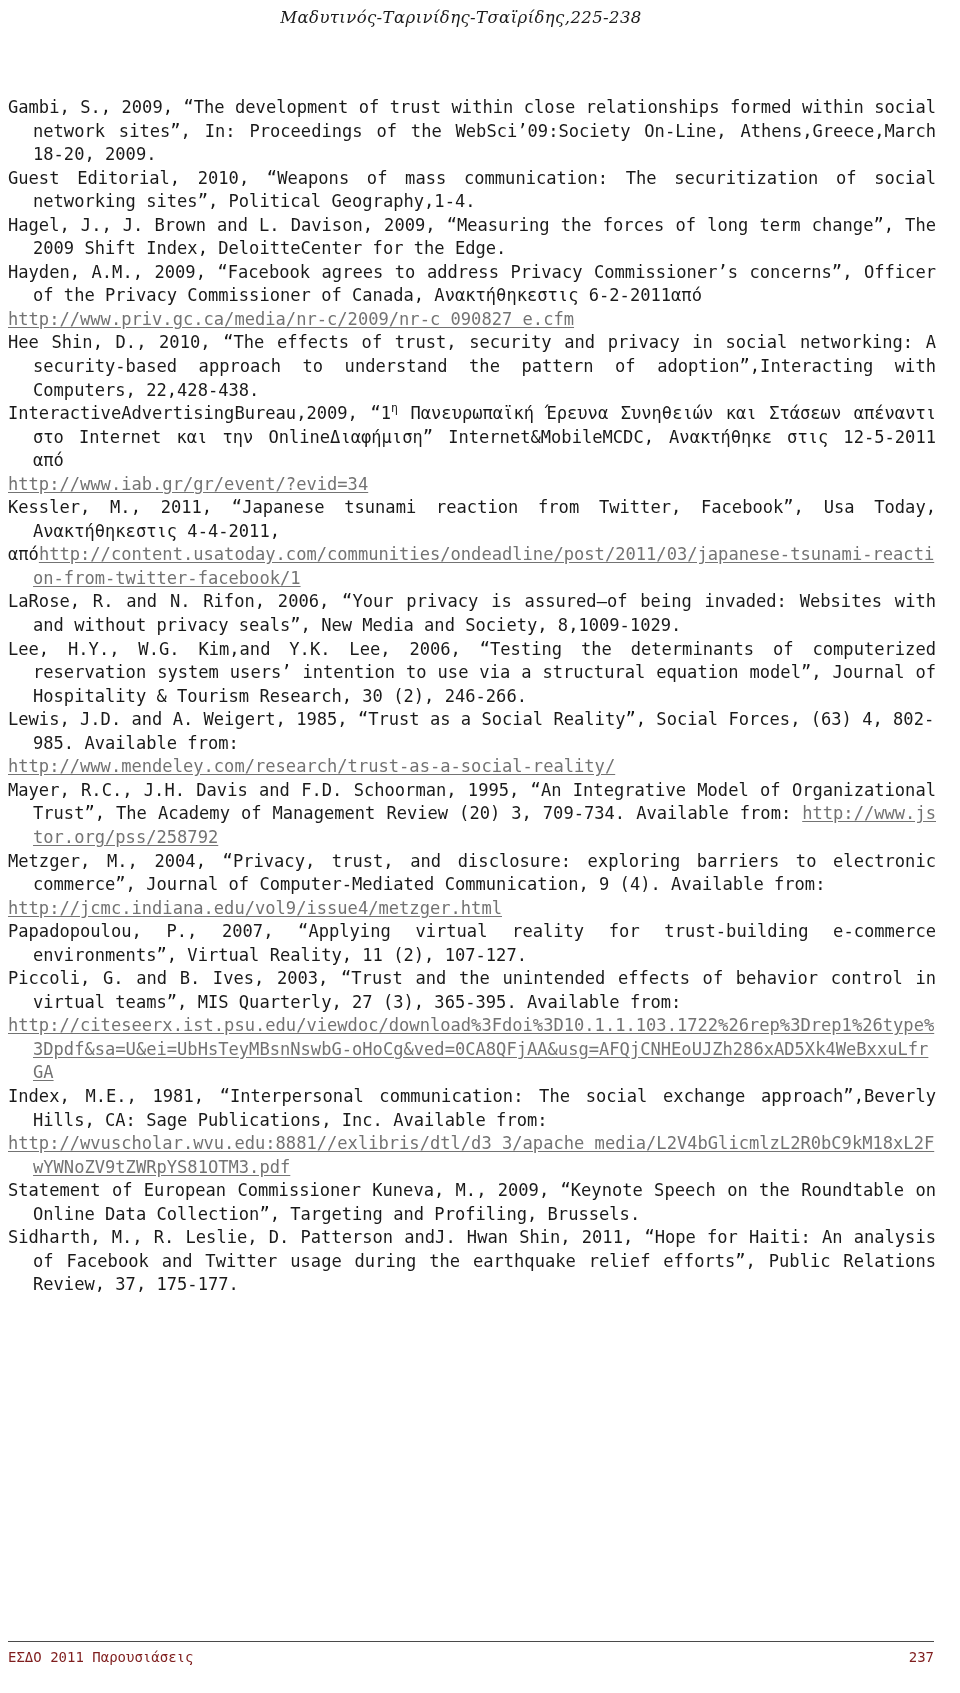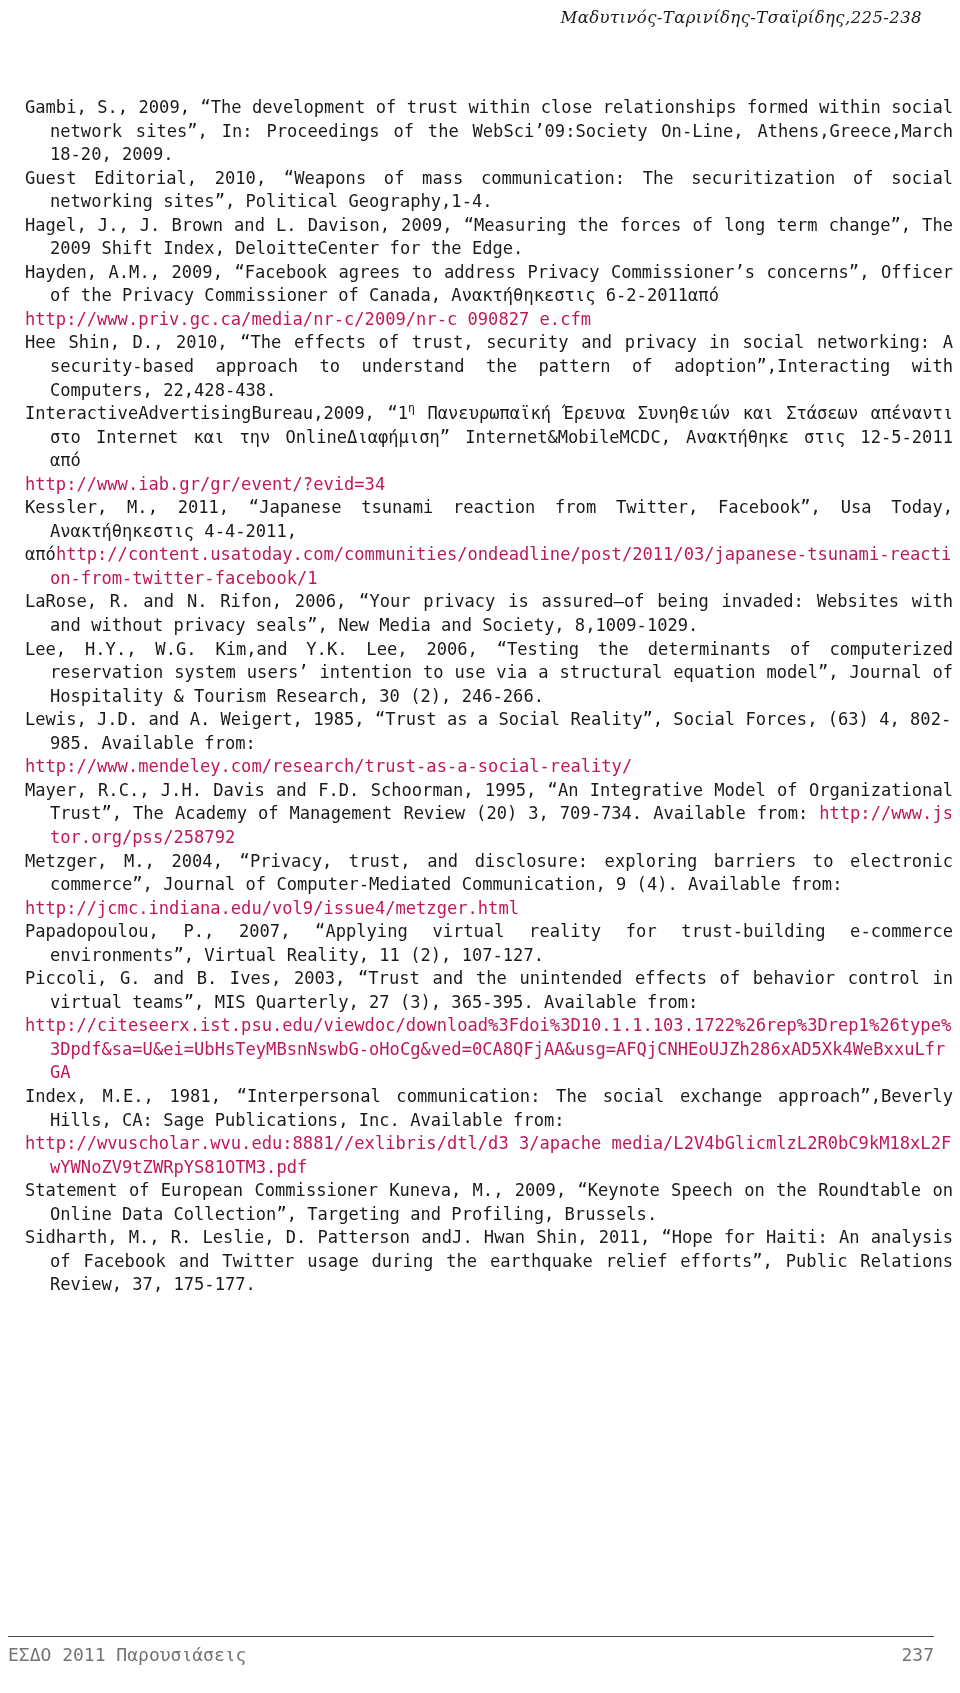--- a/index.html
+++ b/index.html
@@ -22,53 +22,53 @@
     height: 1693px;
     box-sizing: border-box;
   }
 
   
   .running-header {
     position: absolute;
     top: 8px;
     left: 0;
     width: 922px;
-    text-align: right;
+    text-align: center;
     font-family: "DejaVu Serif", "Liberation Serif", serif;
     font-style: italic;
     font-size: 16.5px;
     letter-spacing: 0.4px;
     color: #1a1a1a;
     white-space: nowrap;
   }
 
   
   .refs {
     position: absolute;
     top: 96px;
     left: 8px;
     width: 928px;
-    margin-left: 17px;
   }
 
   .ref {
     font-size: 17.1px;
     line-height: 23.55px;
     text-align: justify;
     text-justify: inter-word;
     margin: 0 0 0 0;
     padding-left: 25px;
     text-indent: -25px;
     white-space: normal;
     word-spacing: 0px;
     hyphens: none;
   }
 
   a.link, .link {
-    color: #be185d;
+    color: #737373;
+    text-decoration: underline;
     text-underline-offset: 2px;
     word-break: break-all;
   }
 
   
   .ref.noj {
     text-align: left;
   }
 
   sup.ord {
@@ -87,22 +87,22 @@
   .footer-rule {
     border: 0;
     border-top: 1.6px solid #4a4a4a;
     margin: 0 0 7px 0;
     width: 100%;
   }
   .footer-row {
     display: flex;
     justify-content: space-between;
     align-items: baseline;
-    font-size: 18px;
-    color: #737373;
+    font-size: 14px;
+    color: #7f1d1d;
   }
   .footer-left { white-space: nowrap; }
   .footer-right { white-space: nowrap; }
 </style>
 </head>
 <body>
 
 <div class="page">
 
   <div class="running-header">Μαδυτινός-Ταρινίδης-Τσαϊρίδης,225-238</div>

